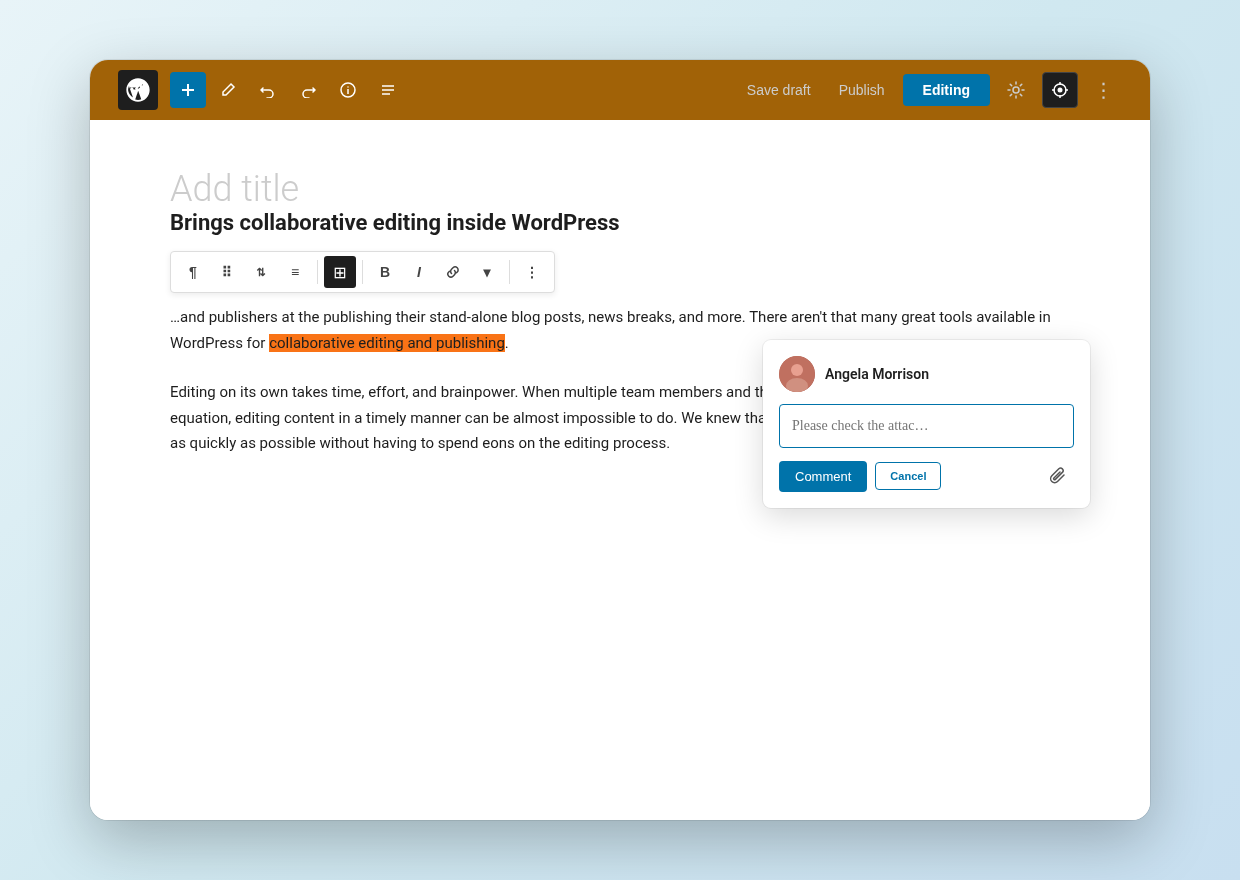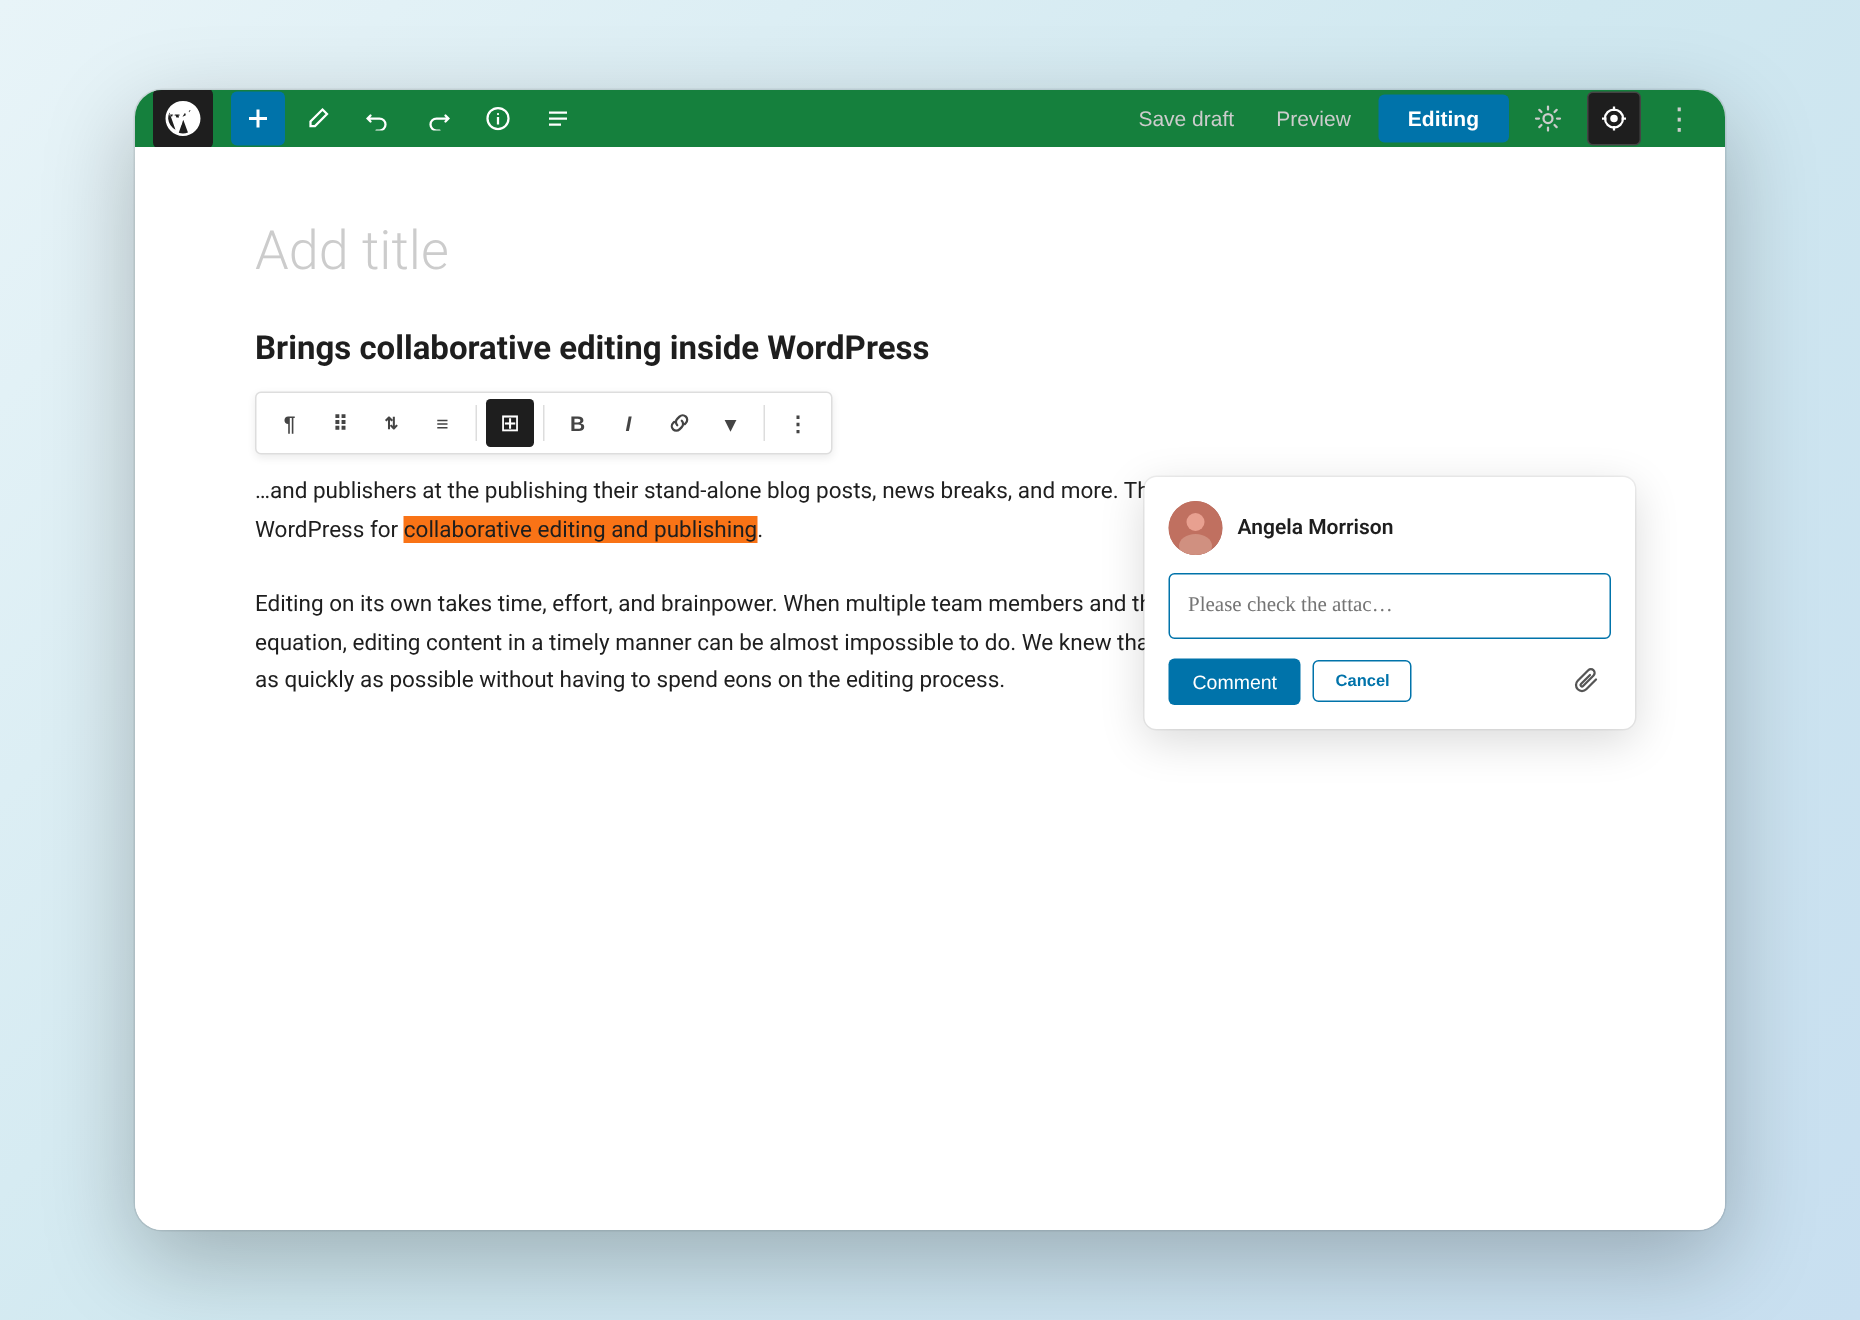--- a/index.html
+++ b/index.html
@@ -24,23 +24,23 @@
       box-shadow: 0 20px 60px rgba(0,0,0,0.25), 0 0 0 1px rgba(0,0,0,0.08);
       overflow: hidden;
       display: flex;
       flex-direction: column;
     }
 
     
     .toolbar {
       display: flex;
       align-items: center;
-      background: #15803d;
-      height: 38px;
-      padding: 0 12px;
+      background: #a16207;
+      height: 60px;
+      padding: 0 28px;
       gap: 4px;
       flex-shrink: 0;
     }
 
     .wp-logo {
       width: 40px;
       height: 40px;
       background: #1e1e1e;
       border-radius: 4px;
       display: flex;
@@ -143,21 +143,20 @@
       overflow-y: auto;
       background: #fff;
       padding: 48px 80px;
       position: relative;
     }
 
     .post-title {
       font-size: 36px;
       font-weight: 300;
       color: #ccc;
-      margin-bottom: 32px;
       outline: none;
       border: none;
       width: 100%;
     }
 
     .post-content h2 {
       font-size: 22px;
       font-weight: 700;
       color: #1e1e1e;
       margin-bottom: 16px;
@@ -380,21 +379,21 @@
           <line x1="2" y1="4" x2="14" y2="4" stroke="white" stroke-width="1.5"></line>
           <line x1="2" y1="8" x2="14" y2="8" stroke="white" stroke-width="1.5"></line>
           <line x1="2" y1="12" x2="10" y2="12" stroke="white" stroke-width="1.5"></line>
         </svg>
     </button>
 
     <div class="toolbar-spacer"></div>
 
     <div class="toolbar-right">
       <button class="save-draft-btn">Save draft</button>
-      <button class="preview-btn">Preview</button>
+      <button class="preview-btn">Publish</button>
       <button class="publish-btn">Editing</button>
 
       <button class="toolbar-icon-btn">
         <svg width="18" height="18" viewBox="0 0 18 18" fill="none">
             <circle cx="9" cy="9" r="3" stroke="#ccc" stroke-width="1.5"></circle>
             <path d="M9 1v2M9 15v2M1 9h2M15 9h2M3.22 3.22l1.42 1.42M13.36 13.36l1.42 1.42M3.22 14.78l1.42-1.42M13.36 4.64l1.42-1.42" stroke="#ccc" stroke-width="1.5" stroke-linecap="round"></path>
           </svg>
       </button>
 
       <button class="toolbar-icon-btn location-btn">

